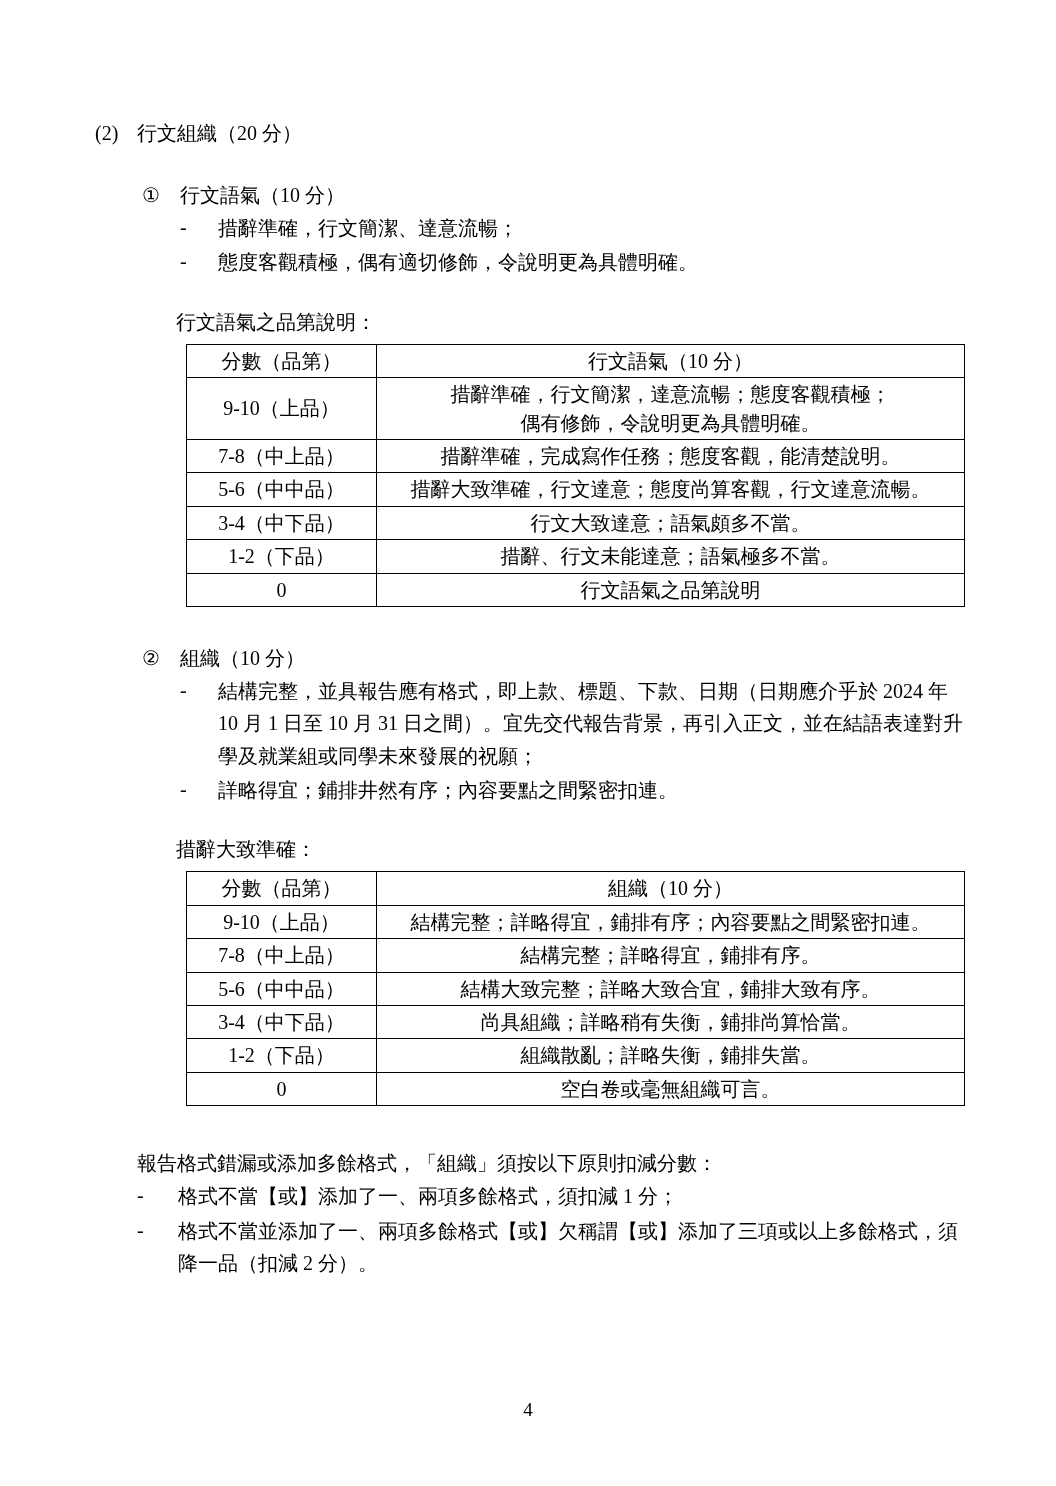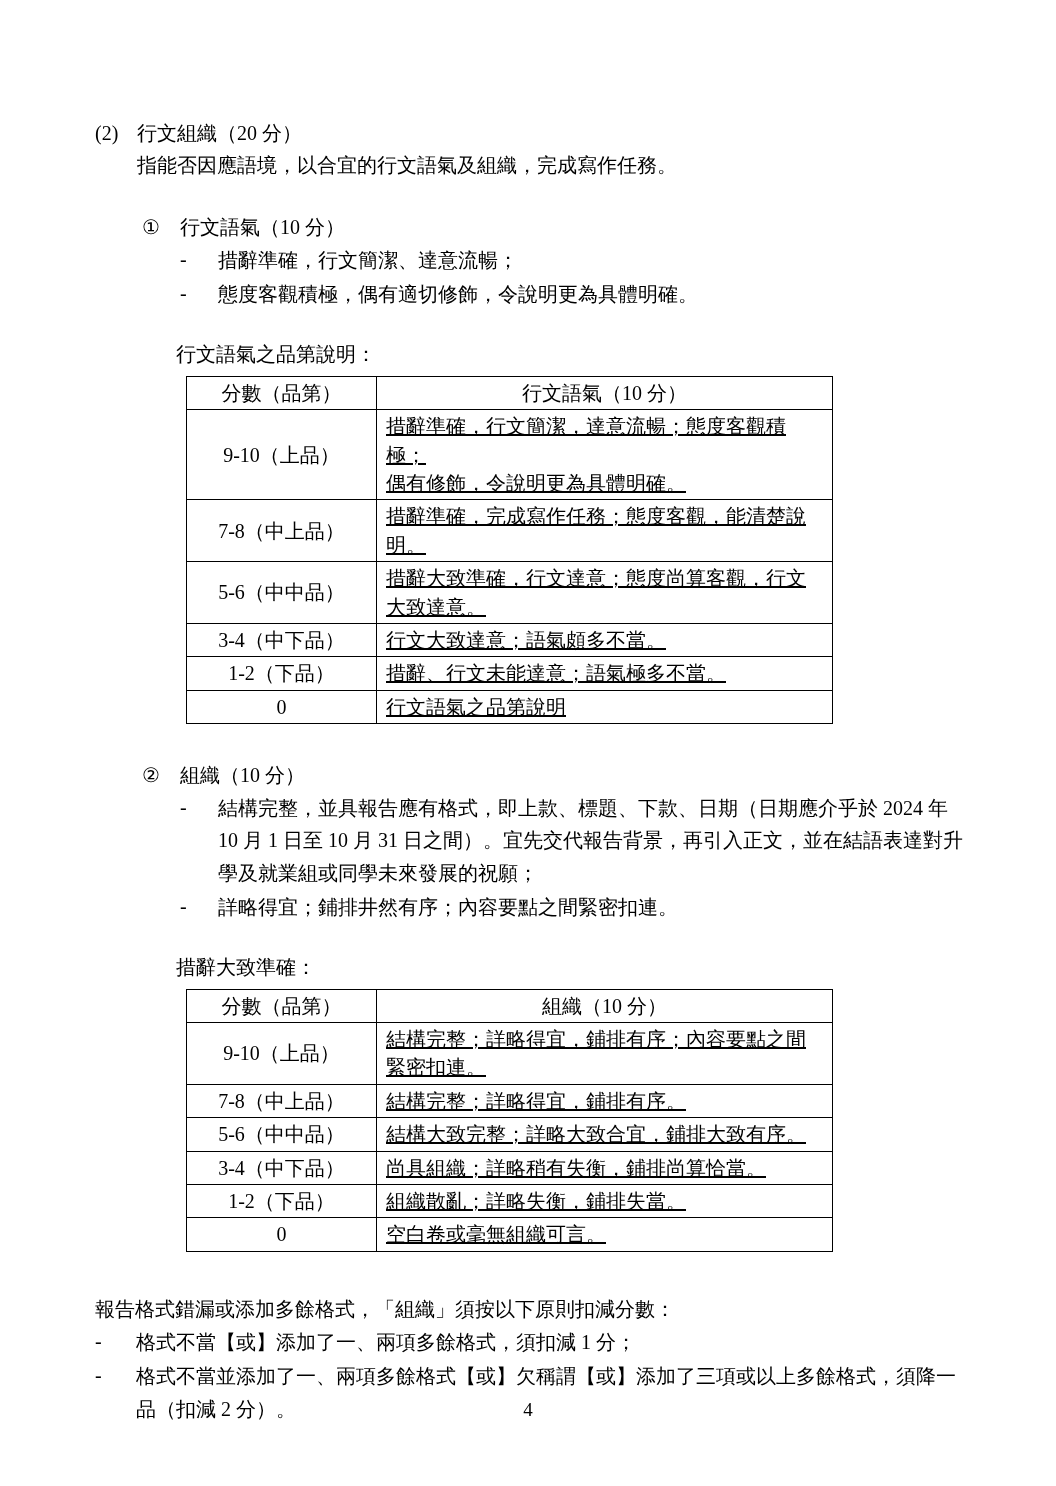--- a/index.html
+++ b/index.html
@@ -20,51 +20,50 @@
   .subsection { margin-left:47px; margin-top:32px; }
   .sub-head { display:flex; }
   .sub-marker { width:38px; flex:0 0 38px; }
   .bullet { display:flex; margin-left:38px; margin-top:2px; }
   .bullet .dash { width:38px; flex:0 0 38px; }
   .bullet .btext { flex:1; line-height:1.62;font-family:Liberation Serif, serif; }
   .caption { margin-left:34px; margin-top:28px; }
 
   table.rubric {
     border-collapse:collapse; table-layout:fixed;
-    width:647px; margin-left:44px; margin-top:7px;
+    width:779px; margin-left:44px; margin-top:7px;
     font-size:20px; line-height:1.42;
   }
   table.rubric th, table.rubric td {
     border:1.6px solid #000; padding:2px 9px; vertical-align:middle;
   }
   table.rubric th { font-weight:normal; text-align:center; }
   table.rubric col.c1 { width:190px; }
   td.score { text-align:center; }
-  td.crit  { text-align:left; white-space:pre-line;text-decoration:underline; }
+  td.crit  { text-align:center; white-space:pre-line; }
 
-  .footer-note { margin-top:42px; }
+  .footer-note { margin-top:42px; margin-left:42px; }
   .footer-note .bullet { margin-left:0; }
   .footer-note .bullet .dash { width:41px; flex:0 0 41px; }
 
   .page-number {
     position:absolute; left:0; right:0; top:1396px;
     text-align:center; font-size:19px;
   }
 </style>
 </head>
 <body>
 
 <div class="page">
   <div class="content">
 
     <div class="row">
       <span class="section-label">(2)</span>
       <span>行文組織（20 分）</span>
     </div>
-    <p class="intro">指能否因應語境，以合宜的行文語氣及組織，完成寫作任務。</p>
 
     <div class="subsection">
       <div class="sub-head">
         <span class="sub-marker">①</span>
         <span>行文語氣（10 分）</span>
       </div>
       <div class="bullet">
         <span class="dash">-</span>
         <span class="btext">措辭準確，行文簡潔、達意流暢；</span>
       </div>
@@ -89,21 +88,21 @@
           <td class="score">9-10（上品）</td>
           <td class="crit">措辭準確，行文簡潔，達意流暢；態度客觀積極；
 偶有修飾，令說明更為具體明確。</td>
         </tr>
         <tr>
           <td class="score">7-8（中上品）</td>
           <td class="crit">措辭準確，完成寫作任務；態度客觀，能清楚說明。</td>
         </tr>
         <tr>
           <td class="score">5-6（中中品）</td>
-          <td class="crit">措辭大致準確，行文達意；態度尚算客觀，行文大致達意。</td>
+          <td class="crit">措辭大致準確，行文達意；態度尚算客觀，行文達意流暢。</td>
         </tr>
         <tr>
           <td class="score">3-4（中下品）</td>
           <td class="crit">行文大致達意；語氣頗多不當。</td>
         </tr>
         <tr>
           <td class="score">1-2（下品）</td>
           <td class="crit">措辭、行文未能達意；語氣極多不當。</td>
         </tr>
         <tr>

